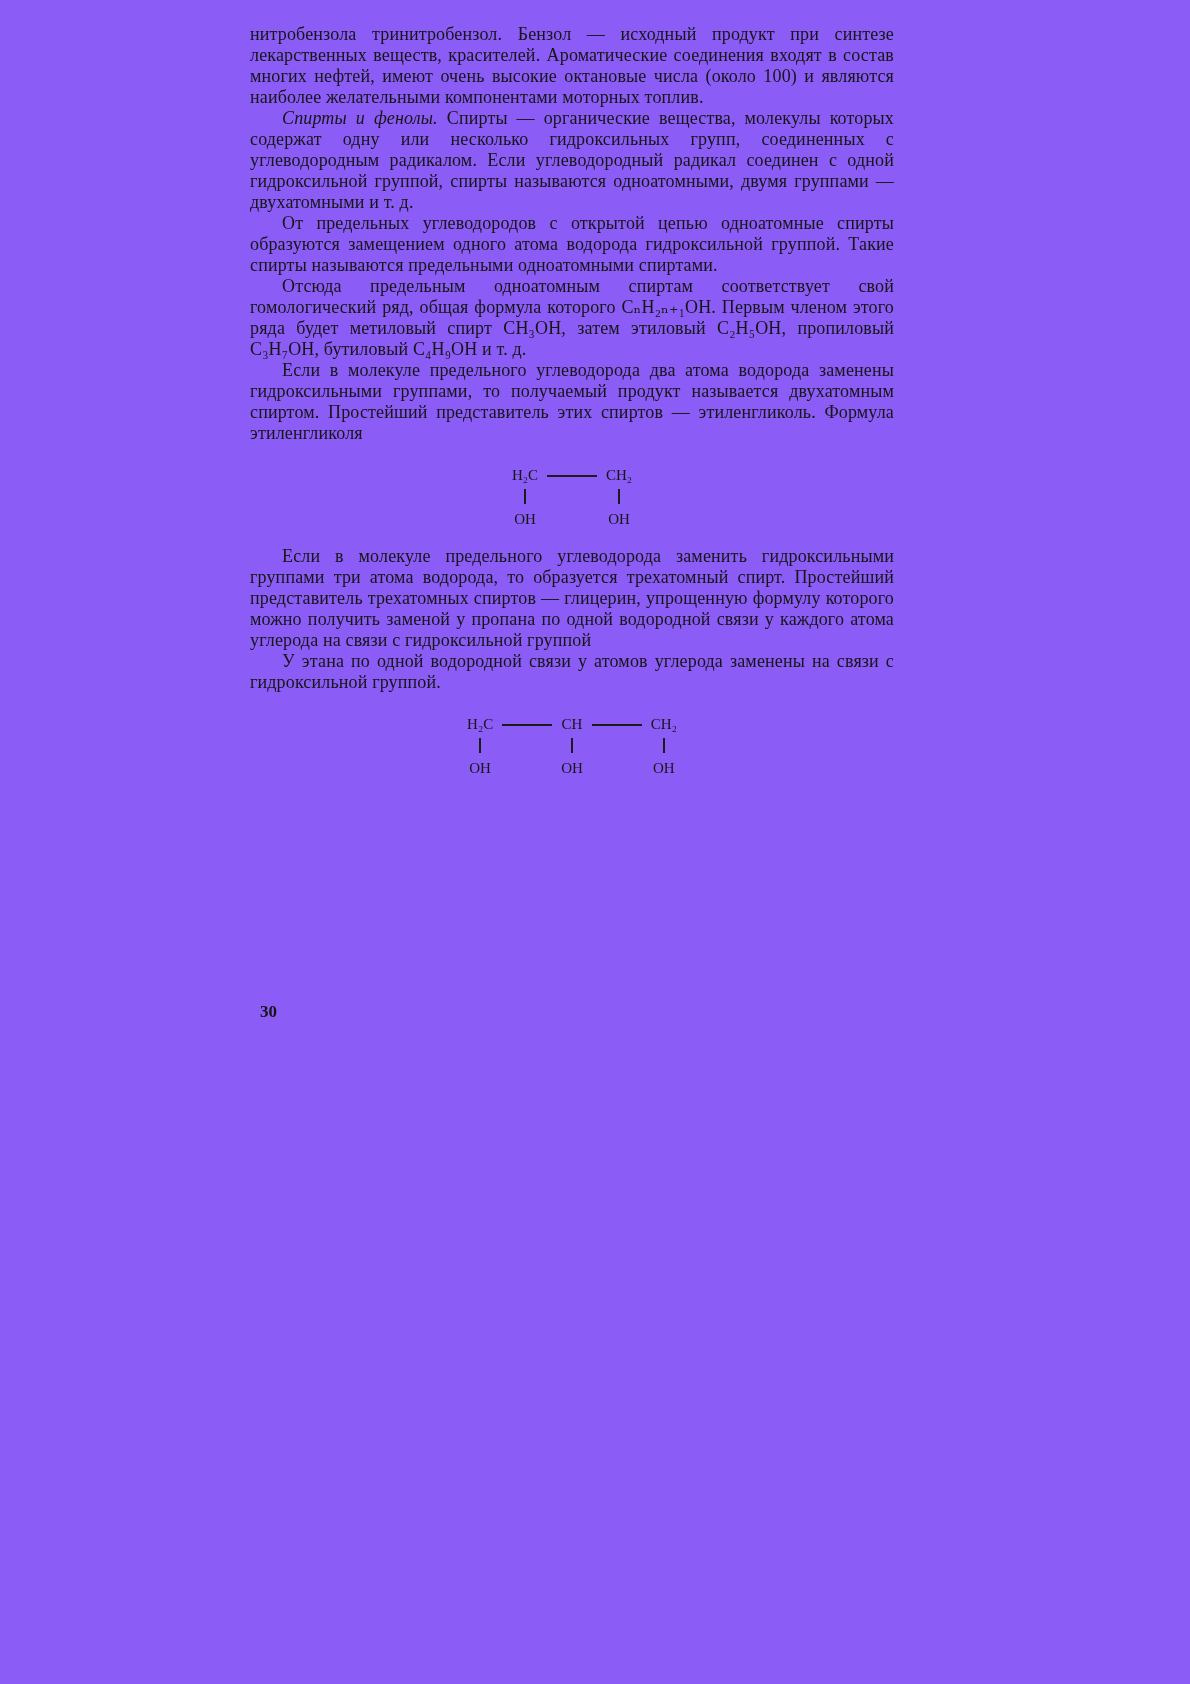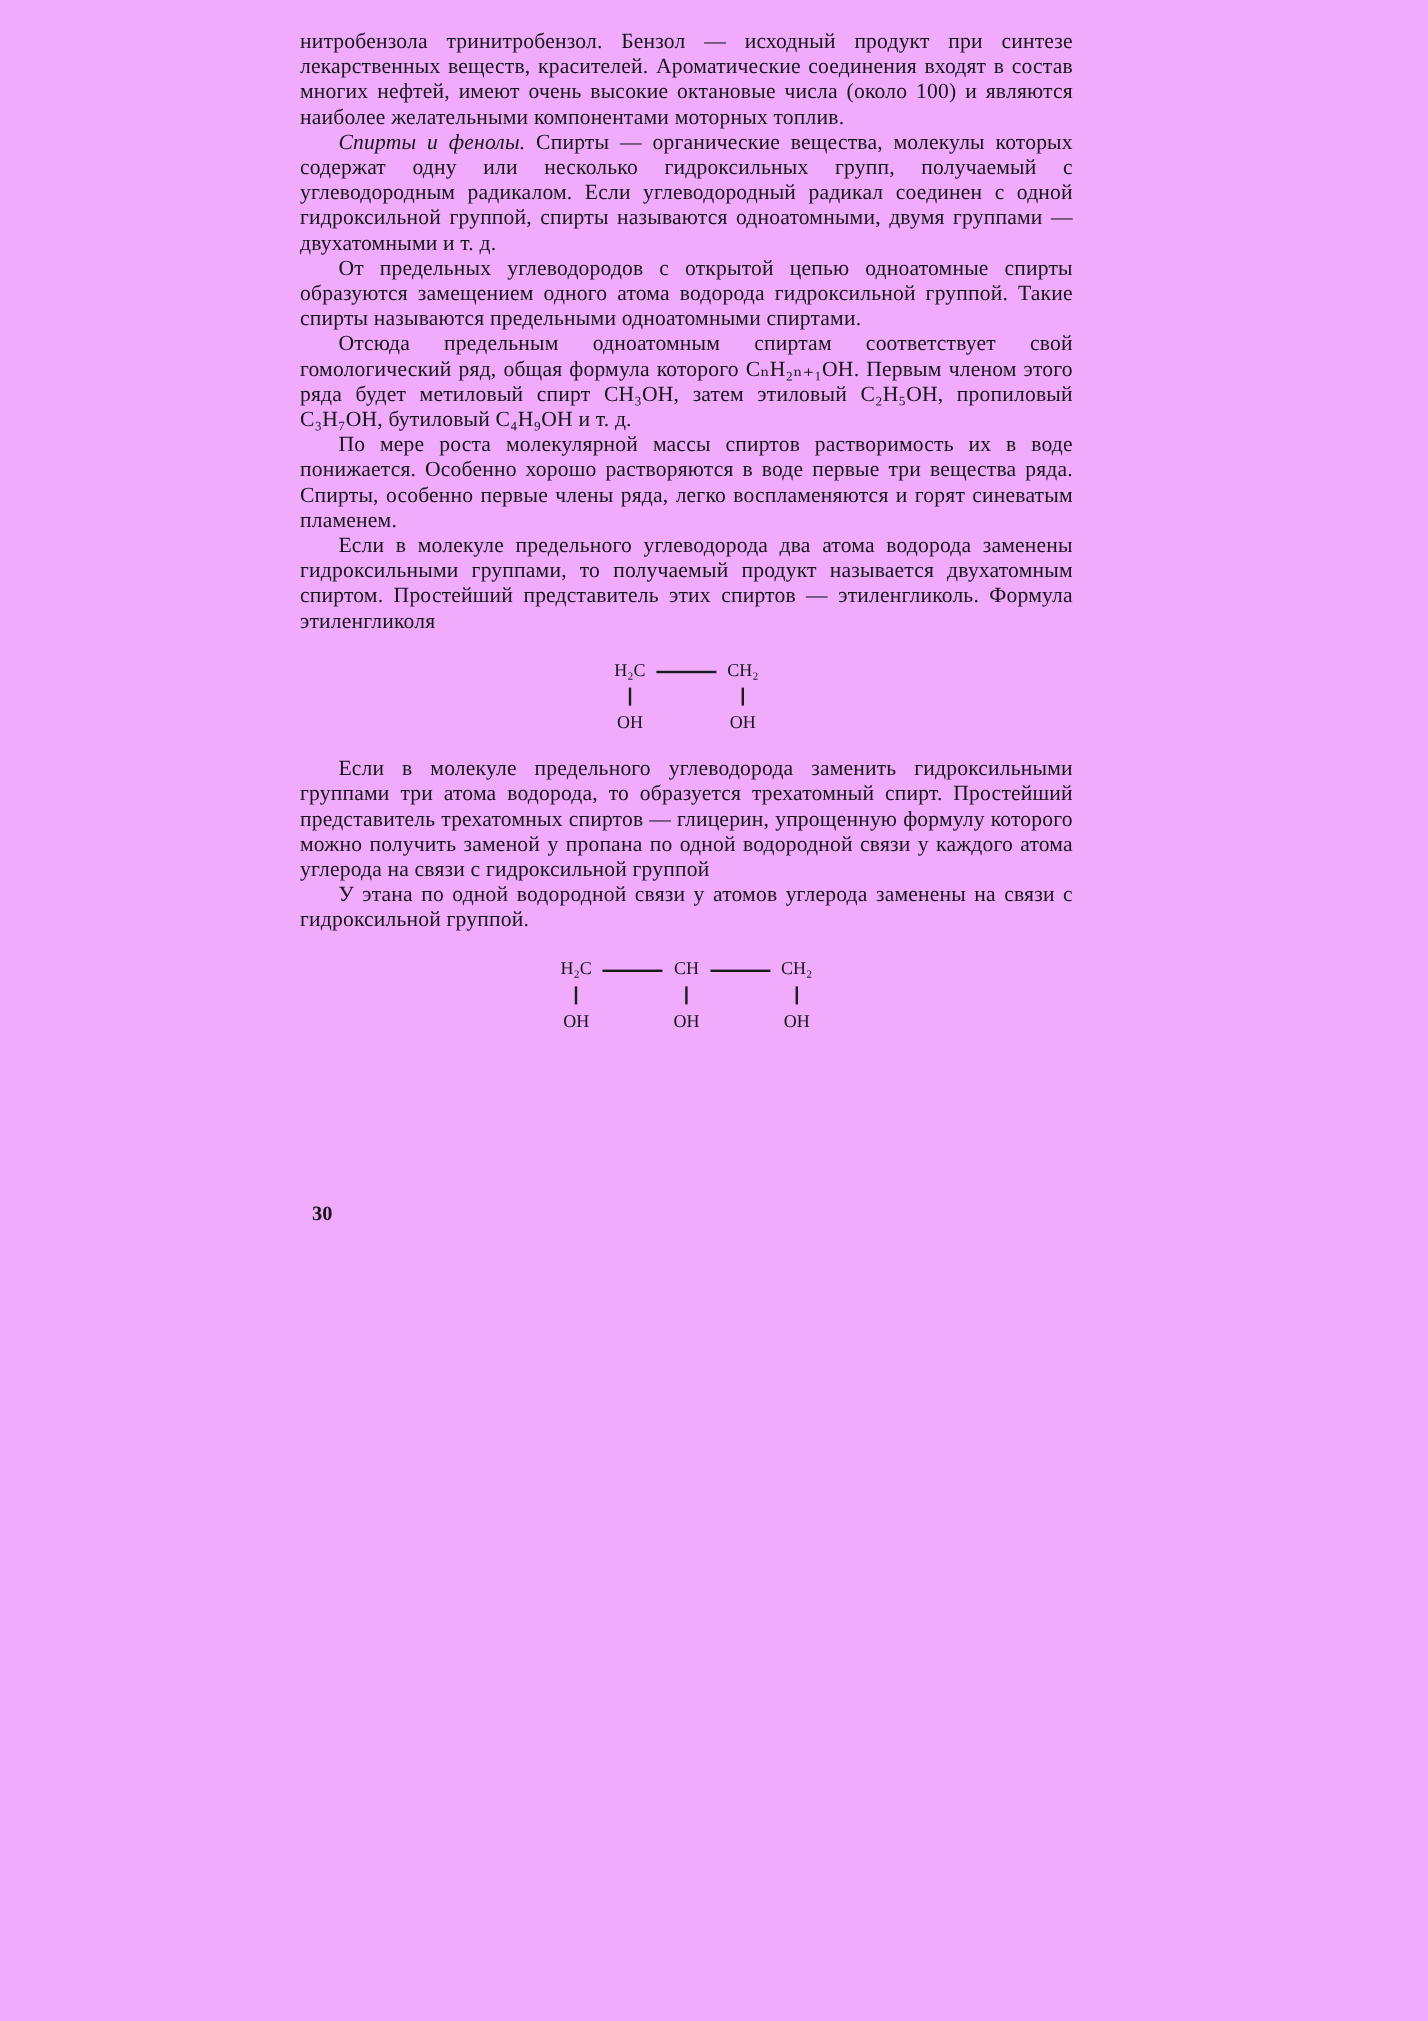--- a/index.html
+++ b/index.html
@@ -1,21 +1,21 @@
 <!DOCTYPE html>
 <html><head>
 <meta charset="utf-8">
 <style>
   html, body { margin: 0; padding: 0; background: #e9e9e6; }
   .page {
     position: relative;
     width: 1190px;
     height: 1684px;
     margin: 0 auto;
-    background: #f0abfc;
+    background: #8b5cf6;
     color: #161616;
     font-family: "Liberation Serif", "DejaVu Serif", serif;
     overflow: hidden;
   }
   .content {
     position: absolute;
     left: 250px;
     top: 24px;
     width: 644px;
   }
@@ -69,28 +69,27 @@
   }
 </style>
 </head>
 <body>
 
 <div class="page">
   <main class="content">
 
     <p>нитробензола тринитробензол. Бензол — исходный продукт при синтезе лекарственных веществ, красителей. Ароматические соединения входят в состав многих нефтей, имеют очень высокие октановые числа (около 100) и являются наиболее желательными компонентами моторных топлив.</p>
 
-    <p class="indent"><i>Спирты и фенолы.</i> <span>Спирты — органические вещества, молекулы которых содержат одну или несколько гидроксильных групп, получаемый с углеводородным радикалом. Если углеводородный радикал соединен с одной гидроксильной группой, спирты называются одноатомными, двумя группами — двухатомными и т. д.</span></p>
+    <p class="indent"><i>Спирты и фенолы.</i> <span>Спирты — органические вещества, молекулы которых содержат одну или несколько гидроксильных групп, соединенных с углеводородным радикалом. Если углеводородный радикал соединен с одной гидроксильной группой, спирты называются одноатомными, двумя группами — двухатомными и т. д.</span></p>
 
     <p class="indent">От предельных углеводородов с открытой цепью одноатомные спирты образуются замещением одного атома водорода гидроксильной группой. Такие спирты называются предельными одноатомными спиртами.</p>
 
     <p class="indent">Отсюда предельным одноатомным спиртам соответствует свой гомологический ряд, общая формула которого CₙH₂ₙ₊₁OH. Первым членом этого ряда будет метиловый спирт CH₃OH, затем этиловый C₂H₅OH, пропиловый C₃H₇OH, бутиловый C₄H₉OH и т. д.</p>
 
 
-    <p class="indent">По мере роста молекулярной массы спиртов растворимость их в воде понижается. Особенно хорошо растворяются в воде первые три вещества ряда. Спирты, особенно первые члены ряда, легко воспламеняются и горят синеватым пламенем.</p>
 
     <p class="indent">Если в молекуле предельного углеводорода два атома водорода заменены гидроксильными группами, то получаемый продукт называется двухатомным спиртом. Простейший представитель этих спиртов — этиленгликоль. Формула этиленгликоля</p>
 
     <div class="chem">
       <div class="chem-col">
         <span class="atom">H₂C</span>
         <span class="vbond"></span>
         <span class="oh">OH</span>
       </div>
       <span class="hbond"></span>

